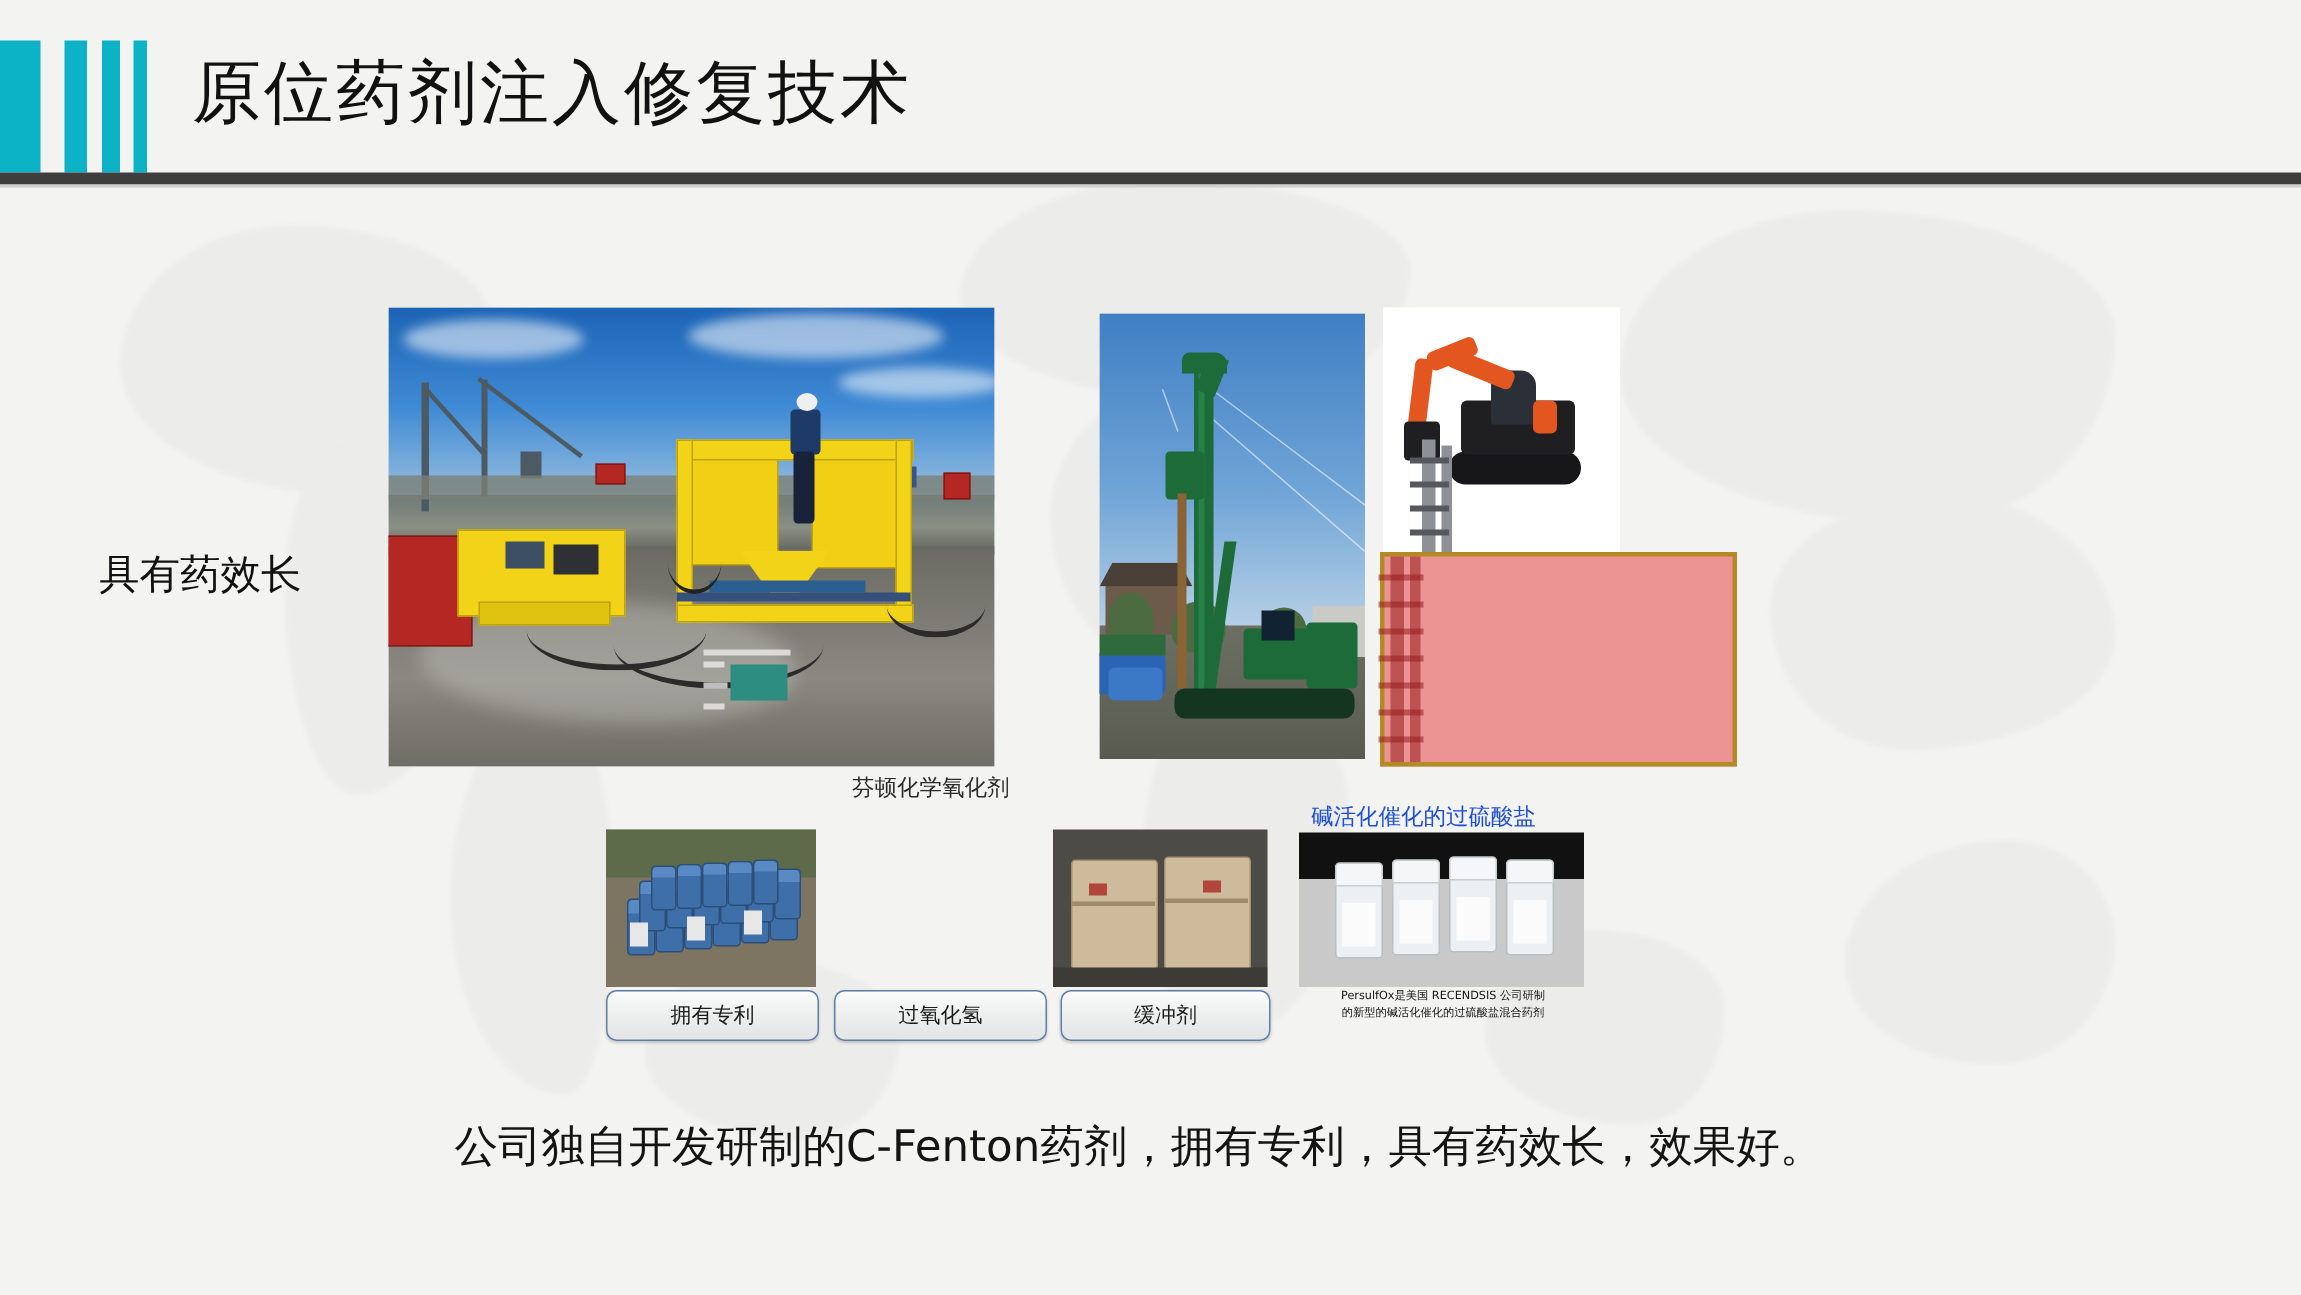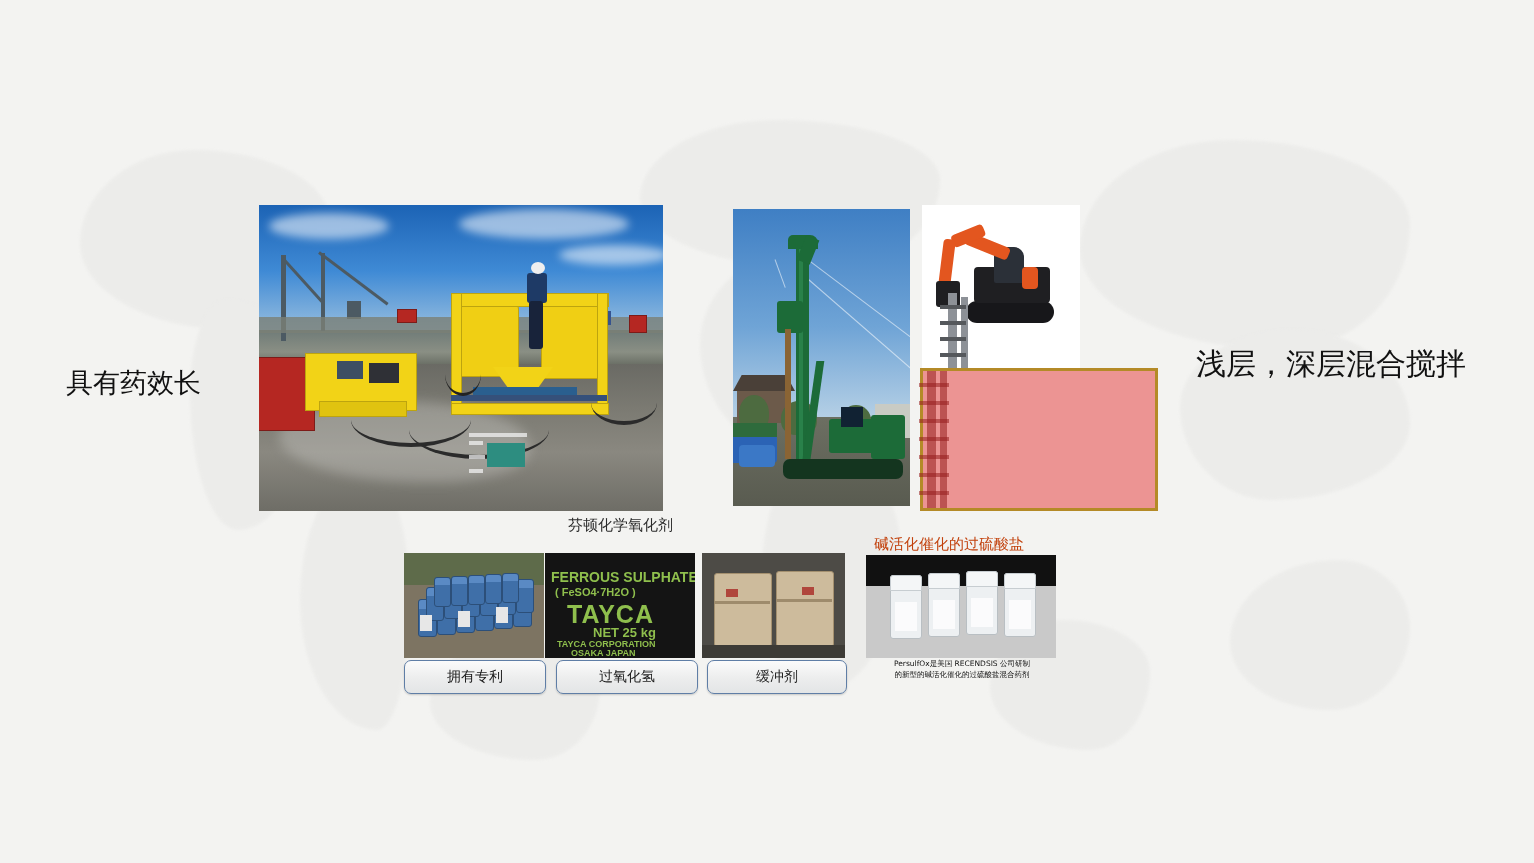--- a/index.html
+++ b/index.html
@@ -34,21 +34,21 @@
   .headrule2{position:absolute;left:0;top:123px;width:1534px;height:2px;background:#cfcfcd;}
 
   
   .cn{font-family:"DejaVu Sans","Liberation Sans",sans-serif;color:#111;}
 
   .label-left{position:absolute;left:66px;top:365px;font-size:27px;}
   .label-right{position:absolute;left:1196px;top:344px;font-size:30px;white-space:nowrap;}
   .bottom-caption{position:absolute;left:303px;top:745px;font-size:29px;white-space:nowrap;color:#141414;}
 
   .cap-fenton{position:absolute;left:568px;top:516px;font-size:15px;color:#2a2a2a;white-space:nowrap;}
-  .cap-persulfate{position:absolute;left:874px;top:535px;font-size:15px;color:#c2410c;white-space:nowrap;}
+  .cap-persulfate{position:absolute;left:874px;top:535px;font-size:15px;color:#1d4ed8;white-space:nowrap;}
 
   
   .photo{position:absolute;overflow:hidden;background:#ccc;}
 
   
   #photo-injection{left:259px;top:205px;width:404px;height:306px;}
   .sky{position:absolute;left:0;top:0;width:100%;height:48%;
        background:linear-gradient(#1c63b5 0%,#3f8ad5 45%,#8fb9de 82%,#b9cede 100%);}
   .sky .cloud{position:absolute;background:rgba(255,255,255,.55);border-radius:50%;filter:blur(4px);}
   .horizon{position:absolute;left:0;top:41%;width:100%;height:13%;
@@ -143,20 +143,31 @@
     <div class="wm-blob" style="left:640px;top:120px;width:300px;height:150px;"></div>
     <div class="wm-blob" style="left:700px;top:250px;width:190px;height:210px;border-radius:55% 45% 40% 60%/45% 55% 45% 55%;"></div>
     <div class="wm-blob" style="left:760px;top:450px;width:140px;height:240px;border-radius:40% 60% 55% 45%/60% 40% 60% 40%;"></div>
     <div class="wm-blob" style="left:1080px;top:140px;width:330px;height:210px;"></div>
     <div class="wm-blob" style="left:1180px;top:330px;width:230px;height:170px;border-radius:50% 50% 60% 40%/45% 55% 45% 55%;"></div>
     <div class="wm-blob" style="left:1230px;top:560px;width:180px;height:150px;border-radius:60% 40% 45% 55%/55% 45% 55% 45%;"></div>
     <div class="wm-blob" style="left:430px;top:640px;width:170px;height:120px;"></div>
     <div class="wm-blob" style="left:990px;top:620px;width:160px;height:130px;"></div>
   </div>
 
+  <div class="header">
+    <div class="bars">
+      <div class="bar b1"></div>
+      <div class="bar b2"></div>
+      <div class="bar b3"></div>
+      <div class="bar b4"></div>
+    </div>
+    <div class="title cn">原位药剂注入修复技术</div>
+    <div class="headrule"></div>
+    <div class="headrule2"></div>
+  </div>
 
   <div class="label-left cn">具有药效长</div>
 
   <div class="photo" id="photo-injection">
     <div class="sky">
       <div class="cloud" style="left:10px;top:8px;width:120px;height:26px;"></div>
       <div class="cloud" style="left:200px;top:4px;width:170px;height:30px;"></div>
       <div class="cloud" style="left:300px;top:40px;width:110px;height:20px;"></div>
     </div>
     <div class="horizon"></div>
@@ -258,21 +269,20 @@
     <div class="auger-red" style="left:17px;top:0px;width:7px;height:137px;"></div>
     <div class="auger-red-t" style="left:-4px;top:12px;width:30px;height:4px;"></div>
     <div class="auger-red-t" style="left:-4px;top:30px;width:30px;height:4px;"></div>
     <div class="auger-red-t" style="left:-4px;top:48px;width:30px;height:4px;"></div>
     <div class="auger-red-t" style="left:-4px;top:66px;width:30px;height:4px;"></div>
     <div class="auger-red-t" style="left:-4px;top:84px;width:30px;height:4px;"></div>
     <div class="auger-red-t" style="left:-4px;top:102px;width:30px;height:4px;"></div>
     <div class="auger-red-t" style="left:-4px;top:120px;width:30px;height:4px;"></div>
   </div>
 
-  <div class="label-right cn">浅层，深层混合搅拌</div>
 
   <div class="cap-fenton cn">芬顿化学氧化剂</div>
   <div class="cap-persulfate cn">碱活化催化的过硫酸盐</div>
 
   <div class="chem" id="chem-drums">
     <div style="position:absolute;left:0;top:0;width:100%;height:34%;background:#5e6b4a;"></div>
     <div style="position:absolute;left:0;top:30%;width:100%;height:70%;background:#7d7462;"></div>
     <div class="drum" style="left:14px;top:46px;width:17px;height:36px;">
         <div class="lid"></div>
       </div>
@@ -322,28 +332,20 @@
         <div class="lid"></div>
       </div>
     <div class="drum" style="left:98px;top:20px;width:15px;height:28px;">
         <div class="lid"></div>
       </div>
     <div class="drumlbl" style="left:16px;top:62px;width:12px;height:16px;"></div>
     <div class="drumlbl" style="left:54px;top:58px;width:12px;height:16px;"></div>
     <div class="drumlbl" style="left:92px;top:54px;width:12px;height:16px;"></div>
   </div>
 
-  <div class="chem" id="chem-ferrous">
-    <div class="ferrous-t" style="left:6px;top:16px;font-size:14px;">FERROUS SULPHATE</div>
-    <div class="ferrous-t" style="left:10px;top:33px;font-size:11px;">( FeSO4·7H2O )</div>
-    <div class="ferrous-t" style="left:22px;top:47px;font-size:25px;letter-spacing:1px;">TAYCA</div>
-    <div class="ferrous-t" style="left:48px;top:72px;font-size:13px;">NET 25 kg</div>
-    <div class="ferrous-t" style="left:12px;top:86px;font-size:9px;">TAYCA CORPORATION</div>
-    <div class="ferrous-t" style="left:26px;top:95px;font-size:9px;">OSAKA JAPAN</div>
-  </div>
 
   <div class="chem" id="chem-buffer">
     <div class="sack" style="left:12px;top:20px;width:56px;height:72px;"></div>
     <div class="sack" style="left:74px;top:18px;width:56px;height:74px;"></div>
     <div style="position:absolute;left:12px;top:48px;width:56px;height:3px;background:#9e8b6c;"></div>
     <div style="position:absolute;left:74px;top:46px;width:56px;height:3px;background:#9e8b6c;"></div>
     <div style="position:absolute;left:24px;top:36px;width:12px;height:8px;background:#b0463c;"></div>
     <div style="position:absolute;left:100px;top:34px;width:12px;height:8px;background:#b0463c;"></div>
     <div style="position:absolute;left:0;top:92px;width:100%;height:13px;background:#3d3b36;"></div>
   </div>
@@ -370,14 +372,15 @@
 
   <div class="jars-caption">
     <div>PersulfOx是美国 RECENDSIS 公司研制</div>
     <div>的新型的碱活化催化的过硫酸盐混合药剂</div>
   </div>
 
   <div class="btnlabel" id="btn-h2o2">拥有专利</div>
   <div class="btnlabel" id="btn-feso4">过氧化氢</div>
   <div class="btnlabel" id="btn-buffer">缓冲剂</div>
 
+  <div class="bottom-caption cn">公司独自开发研制的C-Fenton药剂，拥有专利，具有药效长，效果好。</div>
 
 </div>
 
 </body></html>

